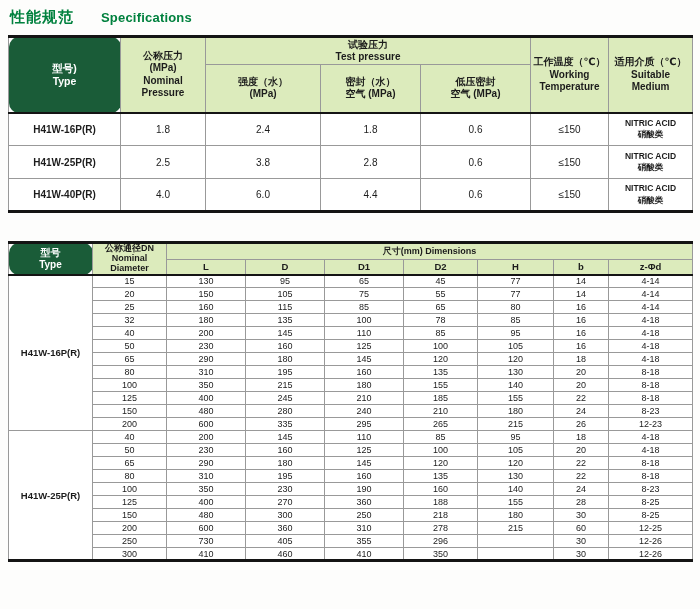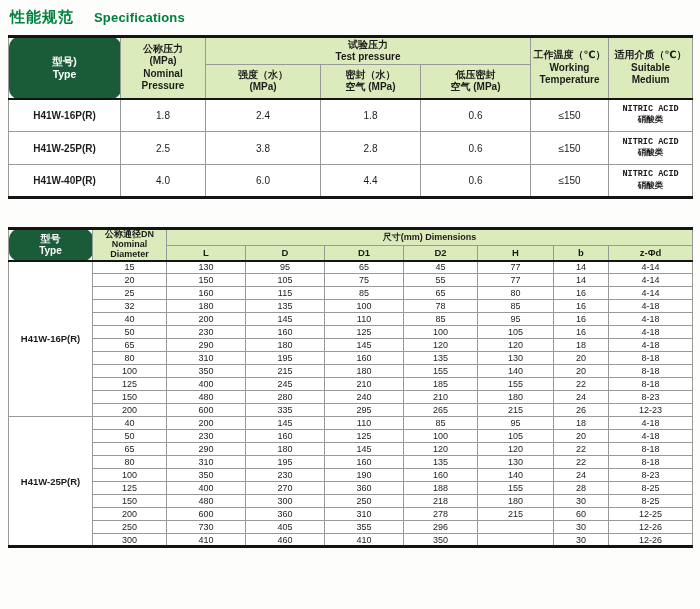--- a/index.html
+++ b/index.html
@@ -12,21 +12,21 @@
   .page {
     width: 700px;
     height: 609px;
     padding: 6px 8px 0 8px;
     overflow: hidden;
   }
   
   .section-title {
     display: flex;
     align-items: baseline;
-    gap: 20px;
+    gap: 27px;
     color: var(--green_title, #00813e);
     margin: 2px 0 8px 2px;
     white-space: nowrap;
   }
   .section-title .zh { font-size: 15px; font-weight: 700; letter-spacing: 1px; }
   .section-title .en { font-size: 13px; font-weight: 700; letter-spacing: 0.2px; }
 
   
   table {
     width: 684px;
@@ -49,29 +49,29 @@
     color: #ffffff;
     border-radius: 10px;
   }
   table { border-top: 3px solid #141414; border-bottom: 3px solid #141414; }
   thead { border-bottom: 2px solid #141414; }
 
   
   .spec-table { margin-bottom: 0; }
   .spec-table thead th { font-size: 10px; line-height: 1.25; }
   .spec-table thead tr:first-child th { height: 28px; }
-  .spec-table thead tr:last-child th { height: 34px; }
+  .spec-table thead tr:last-child th { height: 48px; }
   .spec-table th.dark { font-size: 10.5px; }
   .spec-table tbody td {
     height: 33px;
     font-size: 10px;
     background: #fff;
   }
   .spec-table tbody td.type { font-weight: 700; }
-  .spec-table tbody td.medium { font-weight: 700; font-size: 8.5px; line-height: 1.3; font-family: Liberation Mono, monospace; }
+  .spec-table tbody td.medium { font-weight: 700; font-size: 8.5px; line-height: 1.3; }
 
   .gap-1 { height: 28px; }
 
   
   .dim-table thead th { font-size: 9px; line-height: 1.1; }
   .dim-table thead tr:first-child th { height: 17px; }
   .dim-table thead tr.subcols th { height: 15px; font-size: 9.5px; }
   .dim-table th.dark { font-size: 10px; line-height: 1.2; }
   .dim-table tbody td {
     height: 13px;

